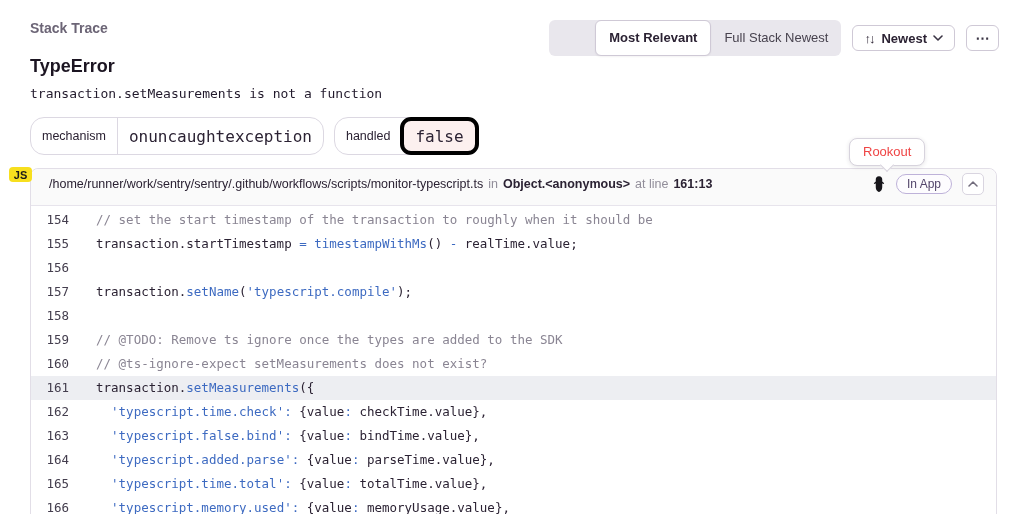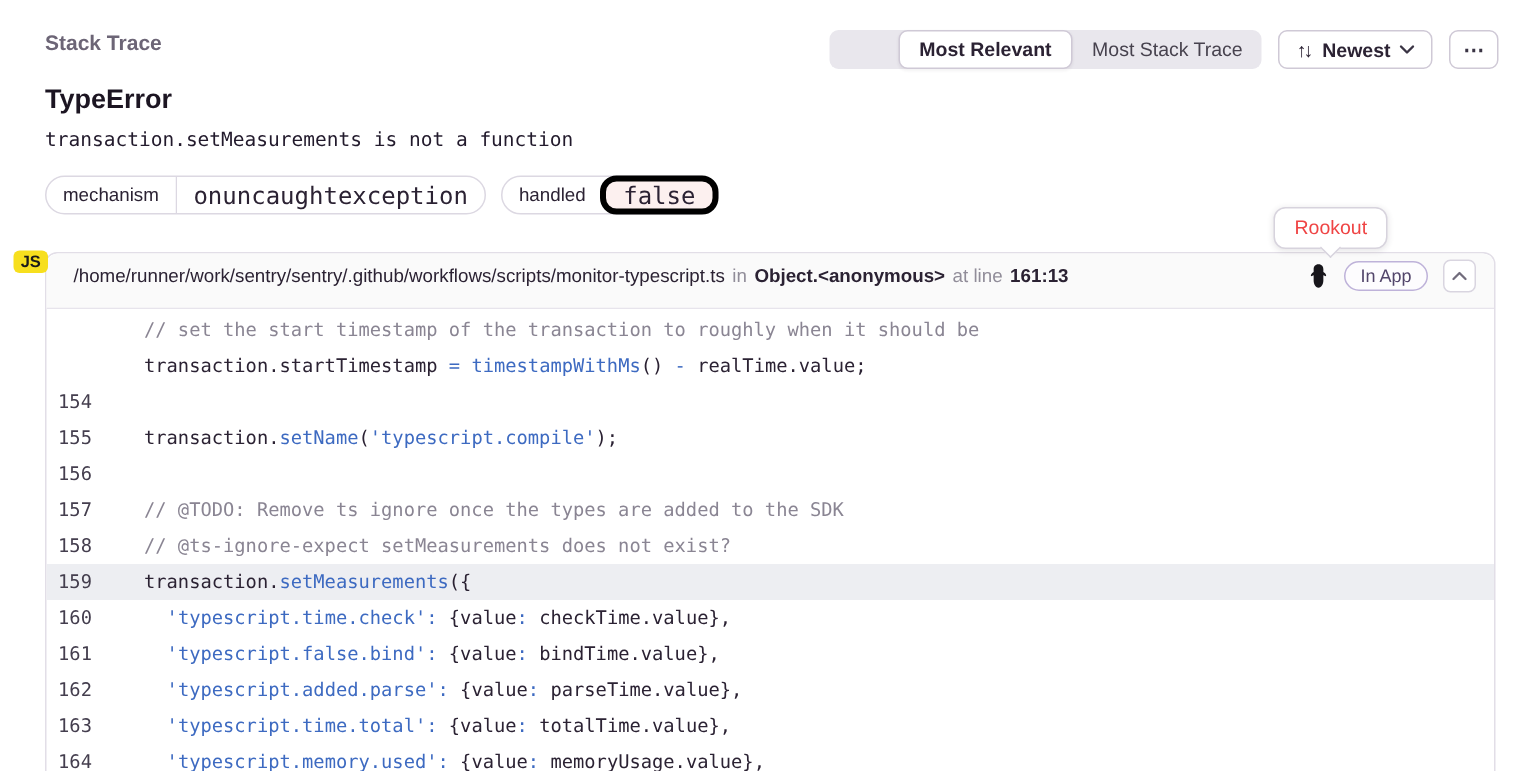--- a/index.html
+++ b/index.html
@@ -7,38 +7,38 @@
     width:1026px;height:514px;overflow:hidden;position:relative;
     font-family:"Liberation Sans",sans-serif;color:#2b2233;
     -webkit-font-smoothing:antialiased;
   }
   .mono{font-family:"DejaVu Sans Mono",monospace;}
 
   
   .top-row{position:absolute;left:30px;right:27px;top:20px;height:26px;display:flex;align-items:flex-start;}
   .section-title{font-size:14px;font-weight:bold;color:#6c6576;}
   .controls{margin-left:auto;display:flex;align-items:center;gap:11px;}
-  .segmented{display:flex;height:26px;background:#e9e7ed;border-radius:6px;align-items:stretch;padding-left:46px;}
+  .segmented{display:flex;height:36px;background:#e9e7ed;border-radius:6px;align-items:stretch;padding-left:46px;}
   .seg{border:none;background:transparent;font-family:inherit;font-size:13px;color:#47424e;
        padding:0 13px;border-radius:6px;cursor:pointer;line-height:24px;}
   .seg.active{background:#fff;border:1px solid #cfc9d6;font-weight:bold;color:#2b2233;
        box-shadow:0 1px 2px rgba(43,34,51,.06);}
   .btn{display:flex;align-items:center;gap:6px;height:26px;background:#fff;border:1px solid #cfc9d6;
        border-radius:6px;font-family:inherit;font-size:13px;font-weight:bold;color:#2b2233;
        padding:0 11px;cursor:pointer;box-sizing:border-box;}
   .sort-glyph{letter-spacing:-2px;font-weight:normal;font-size:13px;padding-right:2px;}
   .btn.more{width:33px;justify-content:center;padding:0;font-weight:bold;font-size:14px;color:#3a3444;}
 
   
   .error-type{position:absolute;left:30px;top:56px;margin:0;font-size:18px;font-weight:bold;color:#1c1522;}
   .error-message{position:absolute;left:30px;top:86px;font-size:13px;color:#221a2c;}
 
   
   .tags{position:absolute;left:30px;top:117px;display:flex;gap:10px;}
-  .tag{display:flex;align-items:stretch;border:1px solid #dcd8e2;border-radius:14px;height:26px;box-sizing:border-box;}
+  .tag{display:flex;align-items:stretch;border:1px solid #dcd8e2;border-radius:14px;height:38px;box-sizing:border-box;}
   .tag-key{font-size:12.5px;color:#2b2233;padding:0 11px;display:flex;align-items:center;}
   .tag-val{font-family:"DejaVu Sans Mono",monospace;font-size:16px;color:#2b2233;padding:0 11px;
            display:flex;align-items:center;border-left:1px solid #dcd8e2;border-radius:0 13px 13px 0;}
   .tag-val.error{border:4px solid #000000;background:#fcf0ef;border-radius:11px;margin:-1px;}
 
   
   .tooltip{position:absolute;left:849px;top:138px;height:28px;line-height:26px;background:#fff;
            border:1px solid #d7d3dd;border-radius:8px;padding:0 13px;font-size:13px;color:#ef4444;
            box-shadow:0 1px 4px rgba(43,34,51,.12);z-index:6;box-sizing:border-box;}
   .tooltip-arrow{position:absolute;bottom:-5px;left:50%;margin-left:-5px;width:9px;height:9px;background:#fff;
@@ -58,34 +58,34 @@
   .rookout-btn{border:none;background:transparent;padding:0;cursor:pointer;display:flex;align-items:center;}
   .inapp{height:20px;display:flex;align-items:center;padding:0 10px;border:1px solid #beb2d9;border-radius:11px;
          background:#fdfcfe;font-size:12px;color:#53466b;box-sizing:border-box;}
   .collapse{width:22px;height:22px;border:1px solid #d9d5e0;border-radius:5px;background:#fff;cursor:pointer;
             display:flex;align-items:center;justify-content:center;padding:0;}
 
   
   .code{padding-top:2px;font-family:"DejaVu Sans Mono",monospace;font-size:12.5px;}
   .cline{display:flex;line-height:24px;height:24px;}
   .cline.active{background:#edeef2;}
-  .ln{flex:none;width:38px;text-align:center;color:#443e4e;margin-top:48px;}
+  .ln{flex:none;width:38px;text-align:right;color:#443e4e;}
   .tx{padding-left:27px;white-space:pre;color:#2b2233;}
   .tx .c{color:#8a8593;}
   .tx .b{color:#3d6ac1;}
 </style>
 </head>
 <body>
 
 <div class="top-row">
   <div class="section-title">Stack Trace</div>
   <div class="controls">
     <div class="segmented">
       <button class="seg active">Most Relevant</button>
-      <button class="seg">Most Stack Trace</button>
+      <button class="seg">Full Stack Newest</button>
     </div>
     <button class="btn">
       <span class="sort-glyph">↑↓</span>
       <span>Newest</span>
       <svg width="10" height="6" viewBox="0 0 10 6">
         <path d="M1 1 L5 5 L9 1" stroke="#3a3444" stroke-width="1.6" fill="none" stroke-linecap="round" stroke-linejoin="round"></path>
       </svg>
     </button>
     <button class="btn more">
       <span>⋯</span>

